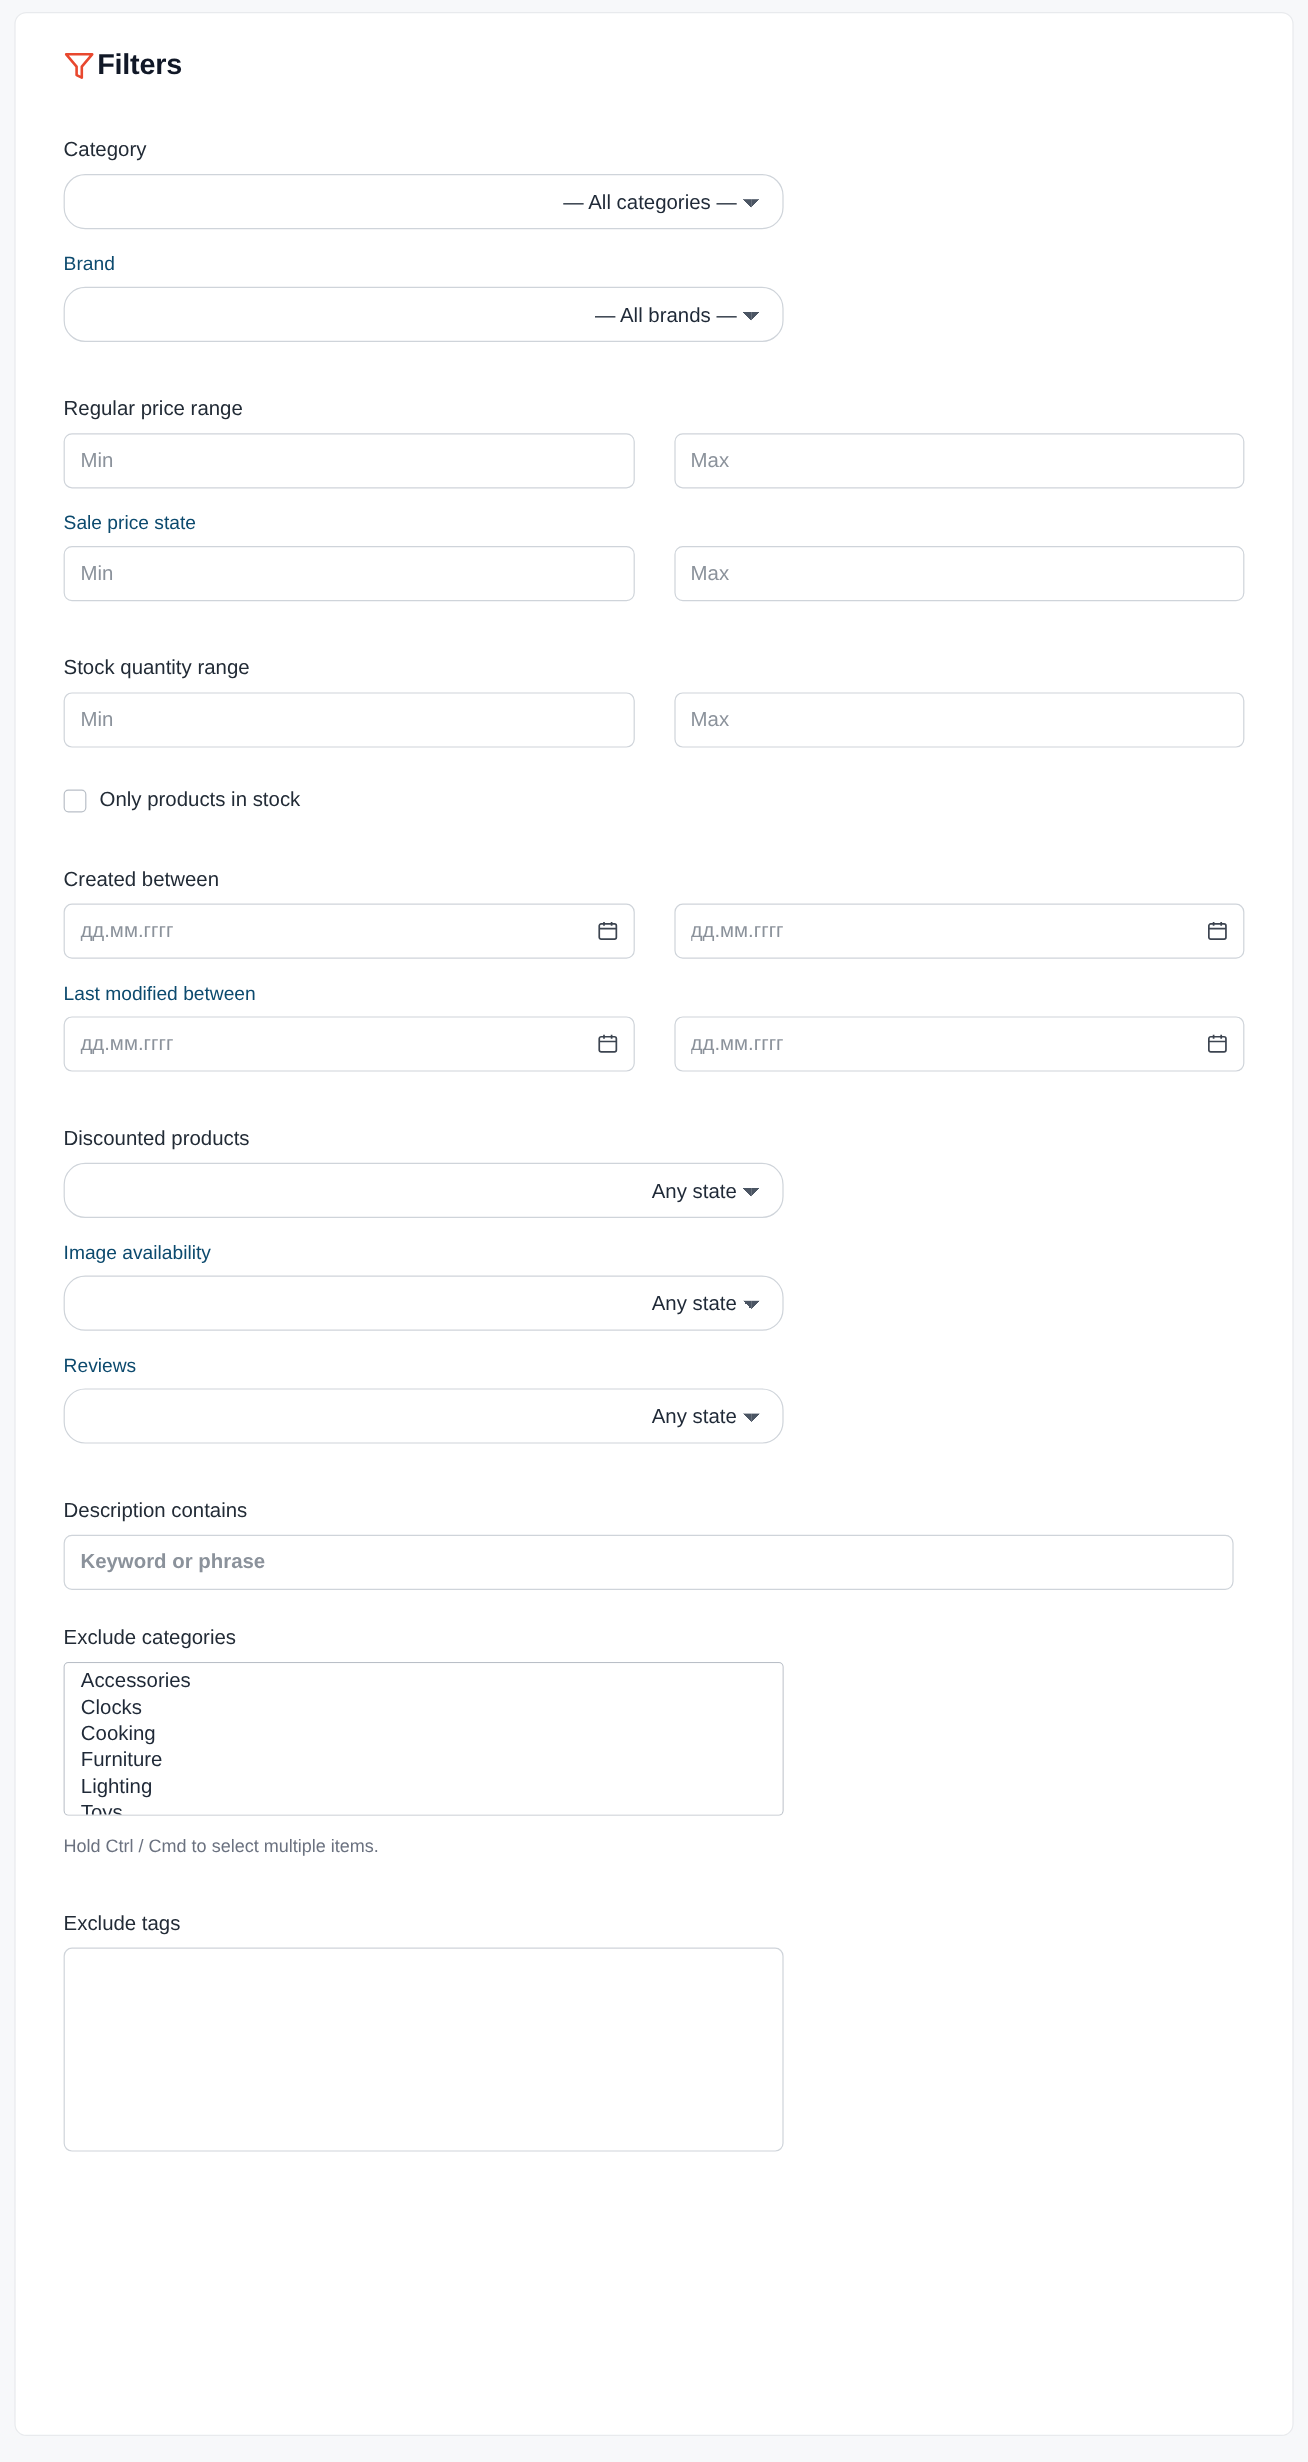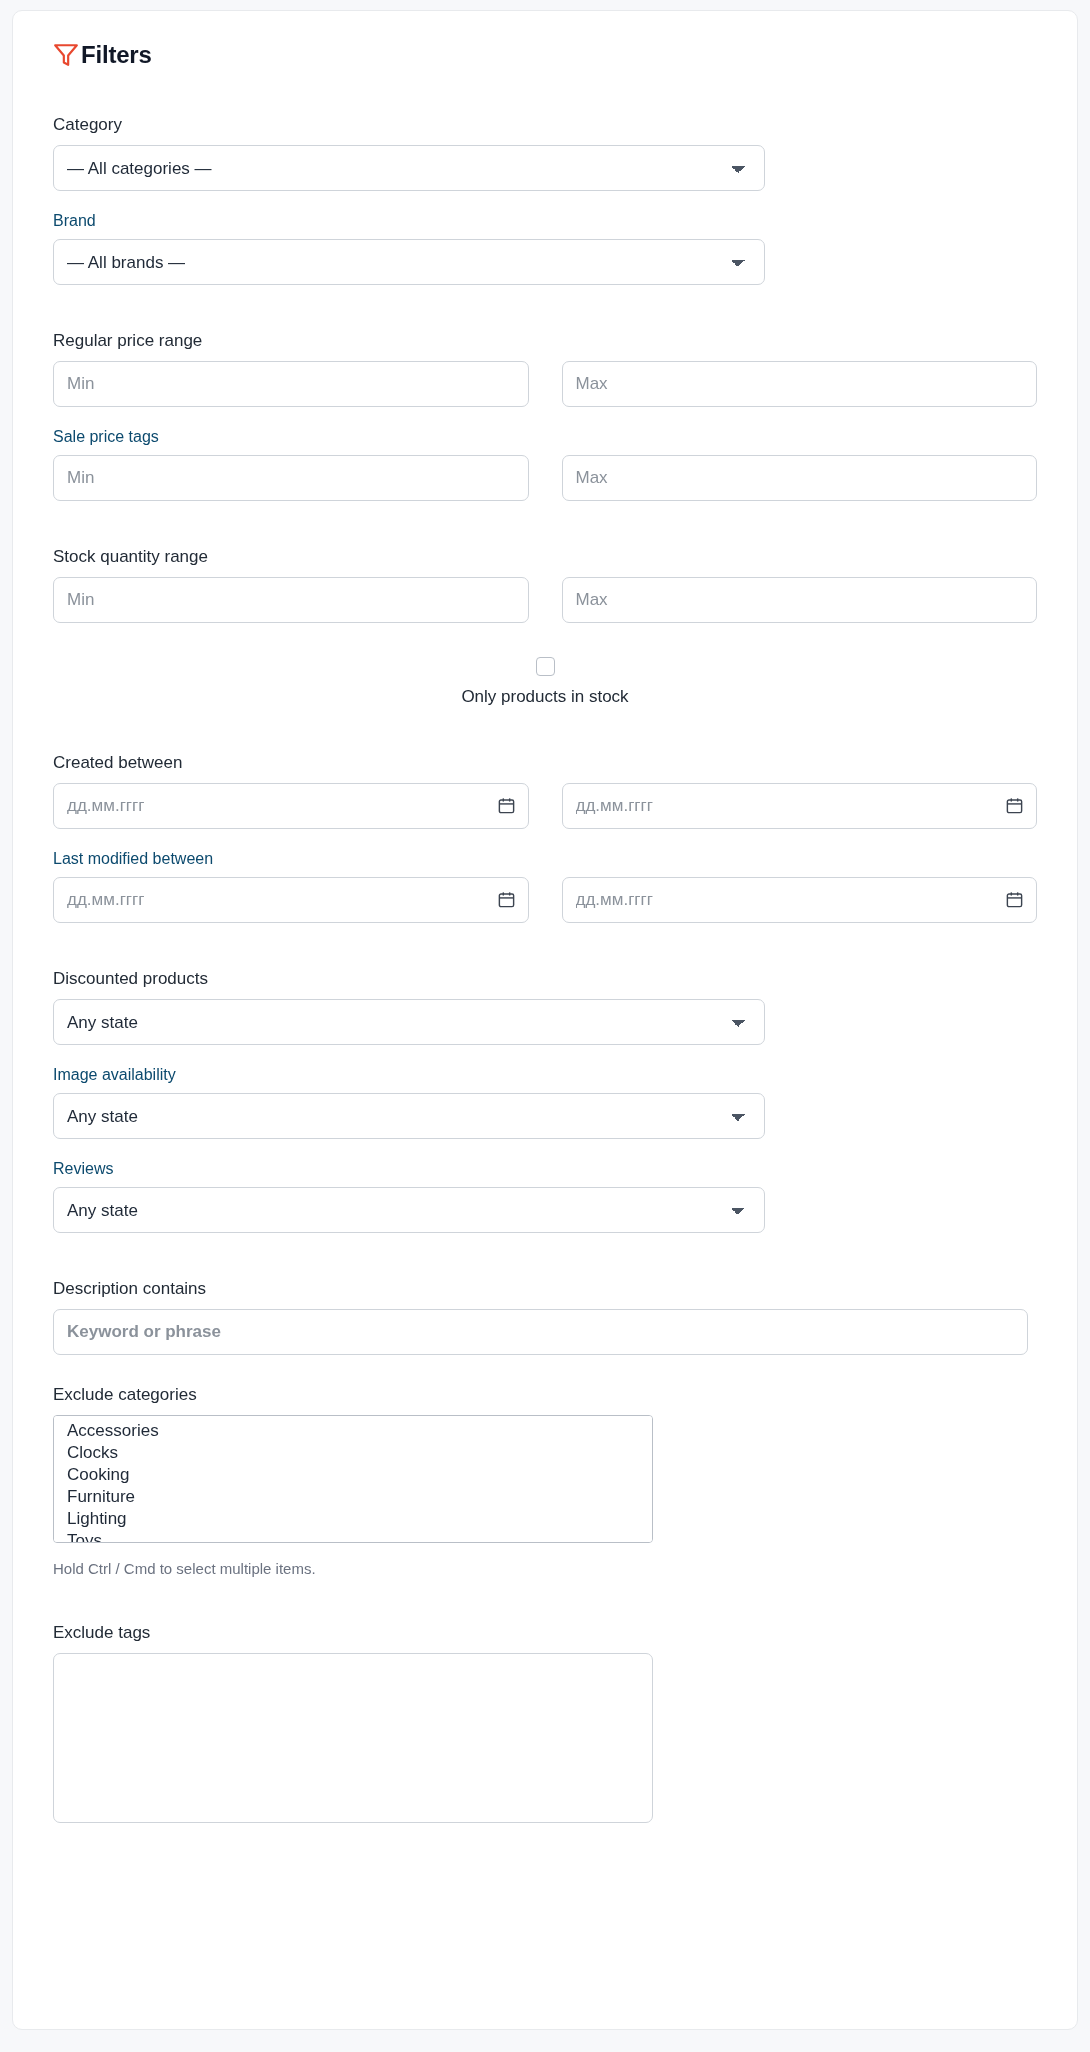--- a/index.html
+++ b/index.html
@@ -40,38 +40,39 @@
   }
   .field-label {
     font-size: 17px;
     color: #222b36;
     margin: 46px 0 10px 0;
   }
   .field-label.tight { margin-top: 30px; }
   .sub-label { font-size: 16px; color: #0c4a6e; margin: 21px 0 9px 0; }
 
   select.ctl {
-    width: 712px;
+    width: 600px;
     height: 46px;
     font-size: 17px;
     color: #1f2937;
     background: #ffffff;
     border: 1px solid #cfd4da;
-    border-radius: 7px;
+    border-radius: 18px;
     padding: 0 38px 0 13px;
     appearance: none;
     -webkit-appearance: none;
     background-image:
       linear-gradient(45deg, transparent 50%, #4b5563 50%),
       linear-gradient(135deg, #4b5563 50%, transparent 50%);
     background-position:
       calc(100% - 26px) 20px,
       calc(100% - 19px) 20px;
     background-size: 7px 7px, 7px 7px;
     background-repeat: no-repeat;
+    text-align: right;
   }
   .row2 {
     display: flex;
     gap: 33px;
   }
   input.ctl {
     height: 46px;
     font-size: 17px;
     color: #1f2937;
     background: #ffffff;
@@ -94,21 +95,20 @@
     right: 13px; top: 13px;
     width: 19px; height: 19px;
     pointer-events: none;
   }
 
   .check-row {
     display: flex;
     align-items: center;
     gap: 11px;
     margin-top: 18px;
-    flex-direction: column;
   }
   .check-row.first { margin-top: 34px; }
   .cbox {
     width: 19px; height: 19px;
     border: 1px solid #b9bfc7;
     border-radius: 4px;
     background: #fff;
     display: inline-block;
   }
   .check-label { font-size: 17px; color: #222b36; }
@@ -169,21 +169,21 @@
       <select class="ctl">
         <option>— All brands —</option>
       </select>
 
       <div class="field-label">Regular price range</div>
       <div class="row2">
         <input class="ctl half" type="text" placeholder="Min" style="">
         <input class="ctl half" type="text" placeholder="Max" style="">
       </div>
 
-      <div class="sub-label">Sale price tags</div>
+      <div class="sub-label">Sale price state</div>
       <div class="row2">
         <input class="ctl half" type="text" placeholder="Min" style="">
         <input class="ctl half" type="text" placeholder="Max" style="">
       </div>
 
       <div class="field-label">Stock quantity range</div>
       <div class="row2">
         <input class="ctl half" type="text" placeholder="Min" style="">
         <input class="ctl half" type="text" placeholder="Max" style="">
       </div>

